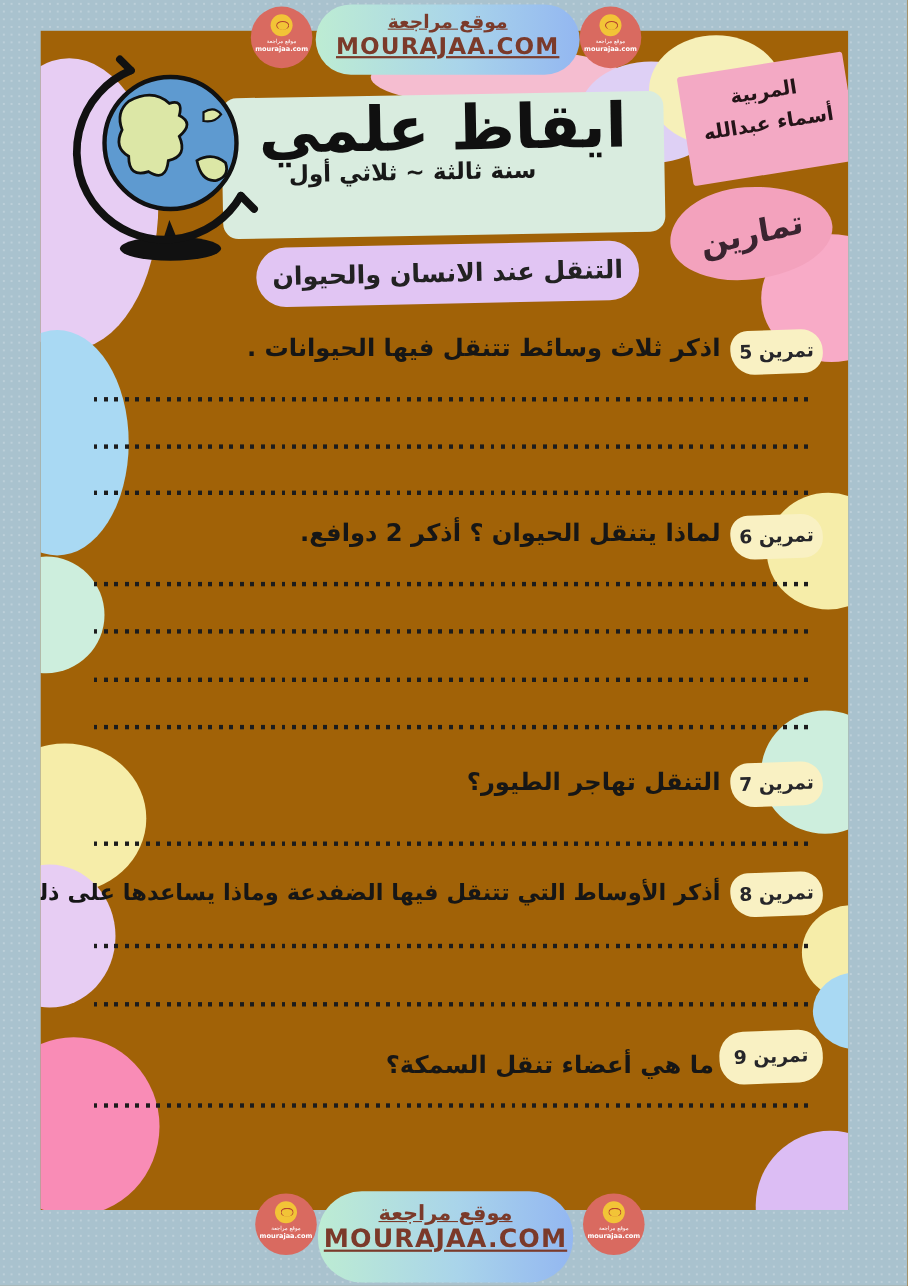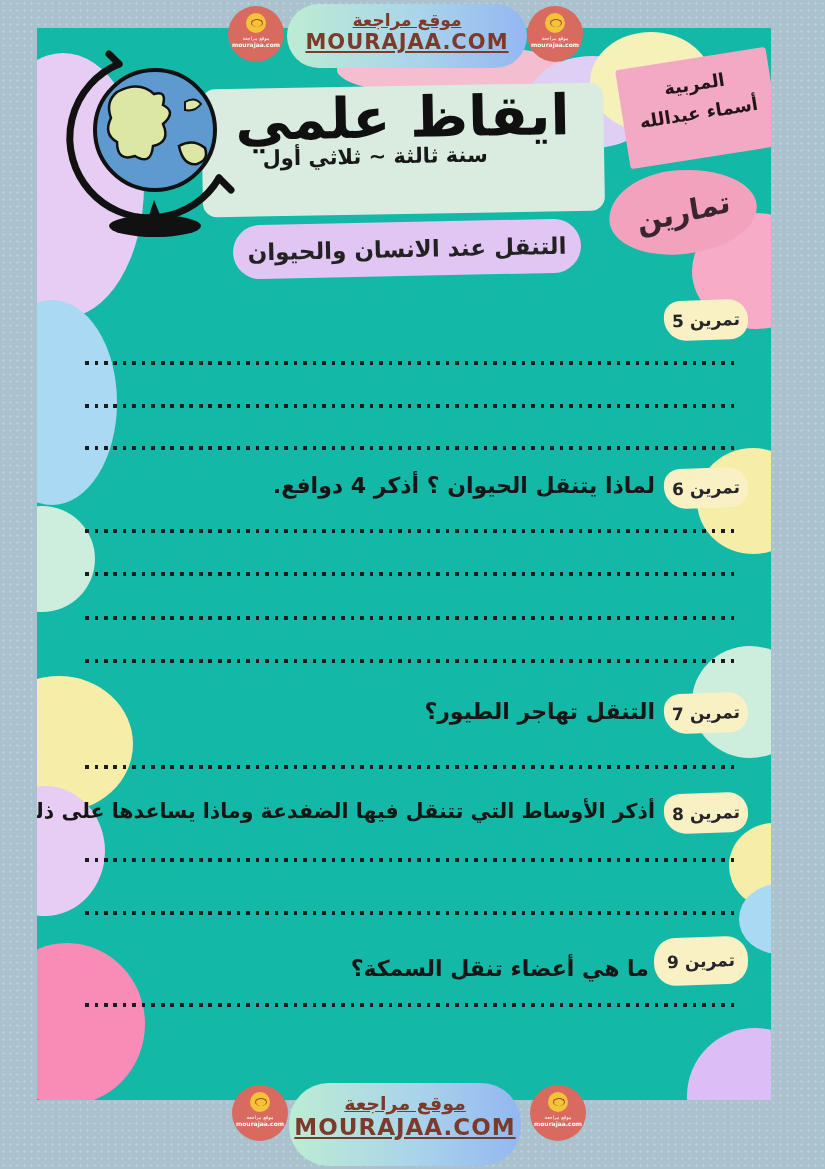--- a/index.html
+++ b/index.html
@@ -6,21 +6,21 @@
   html,body{margin:0;padding:0;}
   body{
     width:825px;height:1169px;position:relative;overflow:hidden;
     background-color:#a9c2ce;
     background-image:radial-gradient(circle, rgba(255,255,255,.22) 1px, transparent 1.4px);
     background-size:7px 7px;
     font-family:"DejaVu Sans", sans-serif;
   }
   .page{
     position:absolute;left:37px;top:28px;width:734px;height:1072px;
-    background:#14b8a6;overflow:hidden;
+    background:#a16207;overflow:hidden;
   }
   .blob{position:absolute;border-radius:50%;}
   .b-purple{background:#e7cdf3;}
   .b-blue{background:#a9d9f3;}
   .b-green{background:#cdeedd;}
   .b-yellow{background:#f6eda9;}
   .b-paleyellow{background:#f6f0b9;}
   .b-pink{background:#f98cb6;}
   .b-softpink{background:#f8abc7;}
   .b-lav{background:#ded0f5;}
@@ -188,28 +188,29 @@
     <span>تمارين</span>
   </div>
 
   <div class="topic-box">
     <span>التنقل عند الانسان والحيوان</span>
   </div>
 
   <div class="ex-badge badge5">
     <span>تمرين 5</span>
   </div>
+  <div class="ex-q q5" dir="rtl">اذكر ثلاث وسائط تتنقل فيها الحيوانات .</div>
   <div class="dotline l5a"></div>
   <div class="dotline l5b"></div>
   <div class="dotline l5c"></div>
 
   <div class="ex-badge badge6">
     <span>تمرين 6</span>
   </div>
-  <div class="ex-q q6" dir="rtl">لماذا يتنقل الحيوان ؟ أذكر 4 دوافع.</div>
+  <div class="ex-q q6" dir="rtl">لماذا يتنقل الحيوان ؟ أذكر 2 دوافع.</div>
   <div class="dotline l6a"></div>
   <div class="dotline l6b"></div>
   <div class="dotline l6c"></div>
   <div class="dotline l6d"></div>
 
   <div class="ex-badge badge7">
     <span>تمرين 7</span>
   </div>
   <div class="ex-q q7" dir="rtl">التنقل تهاجر الطيور؟</div>
   <div class="dotline l7a"></div>

